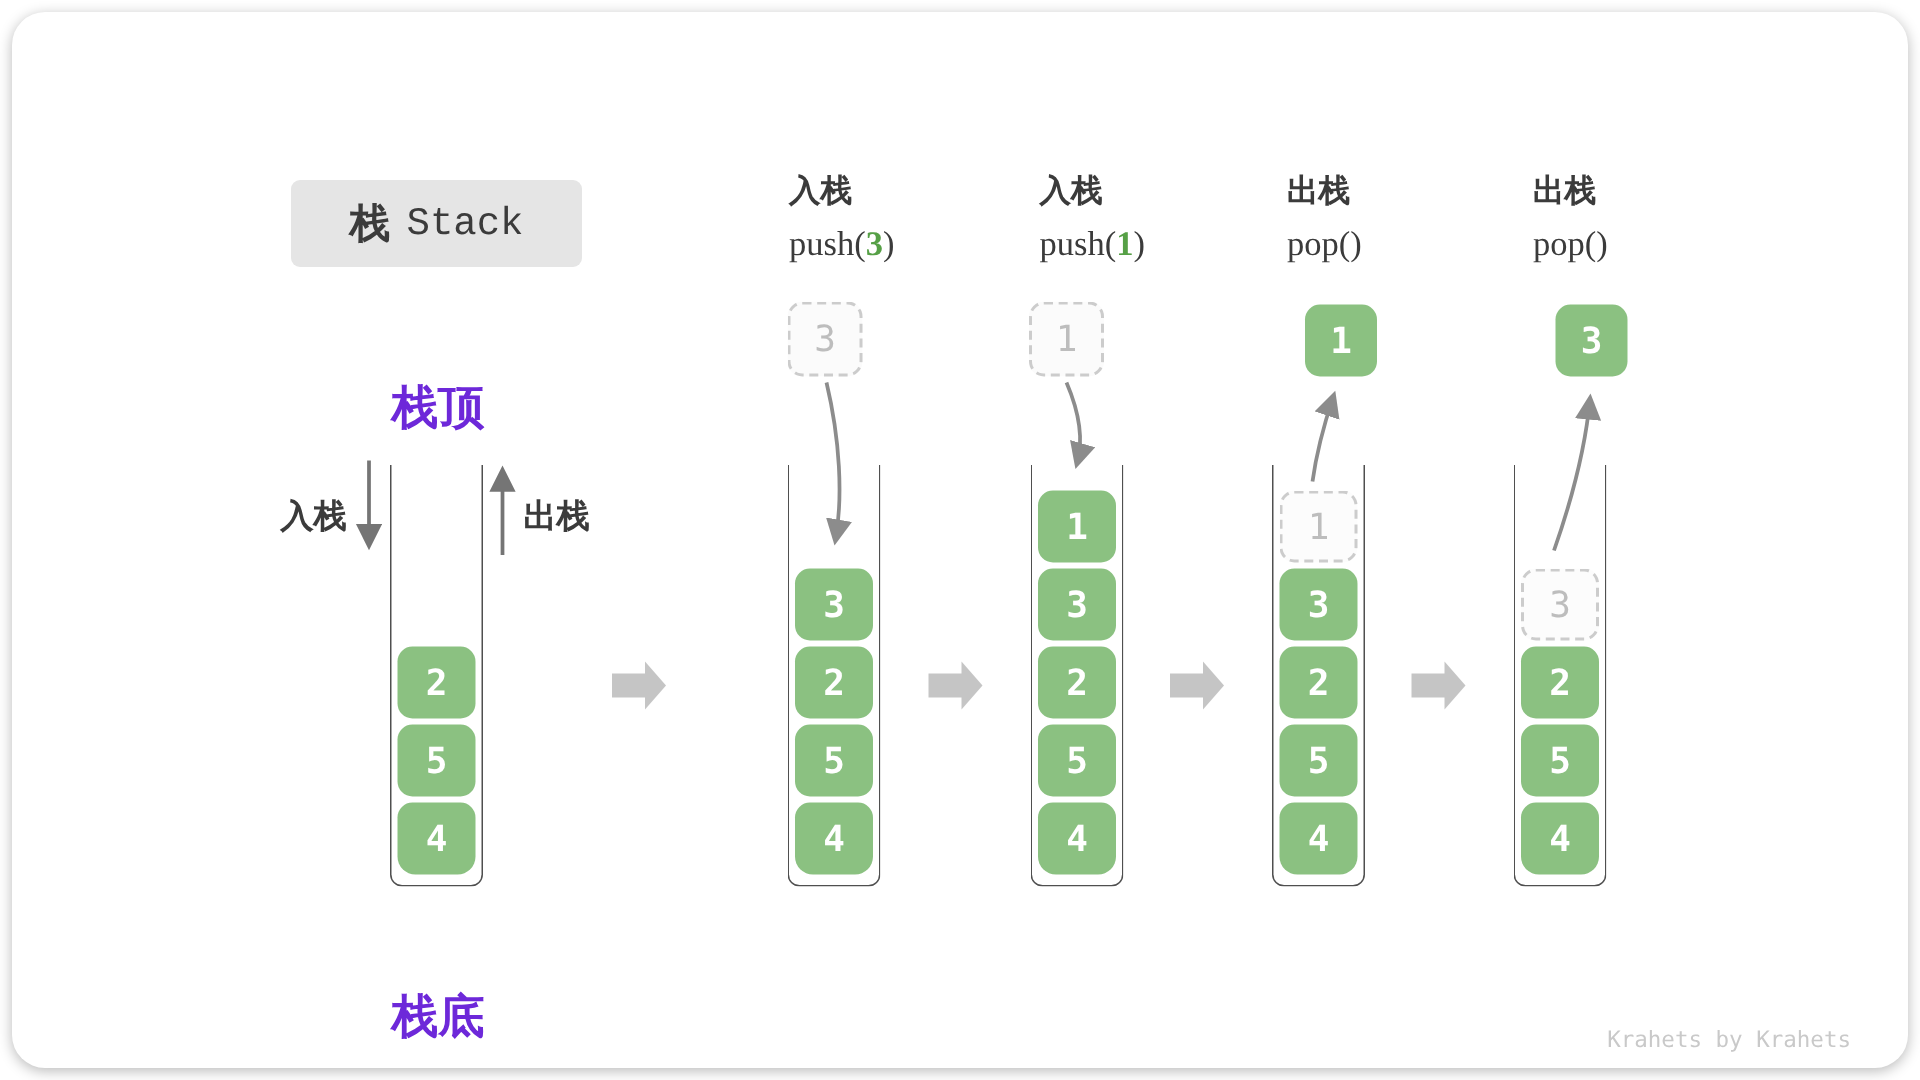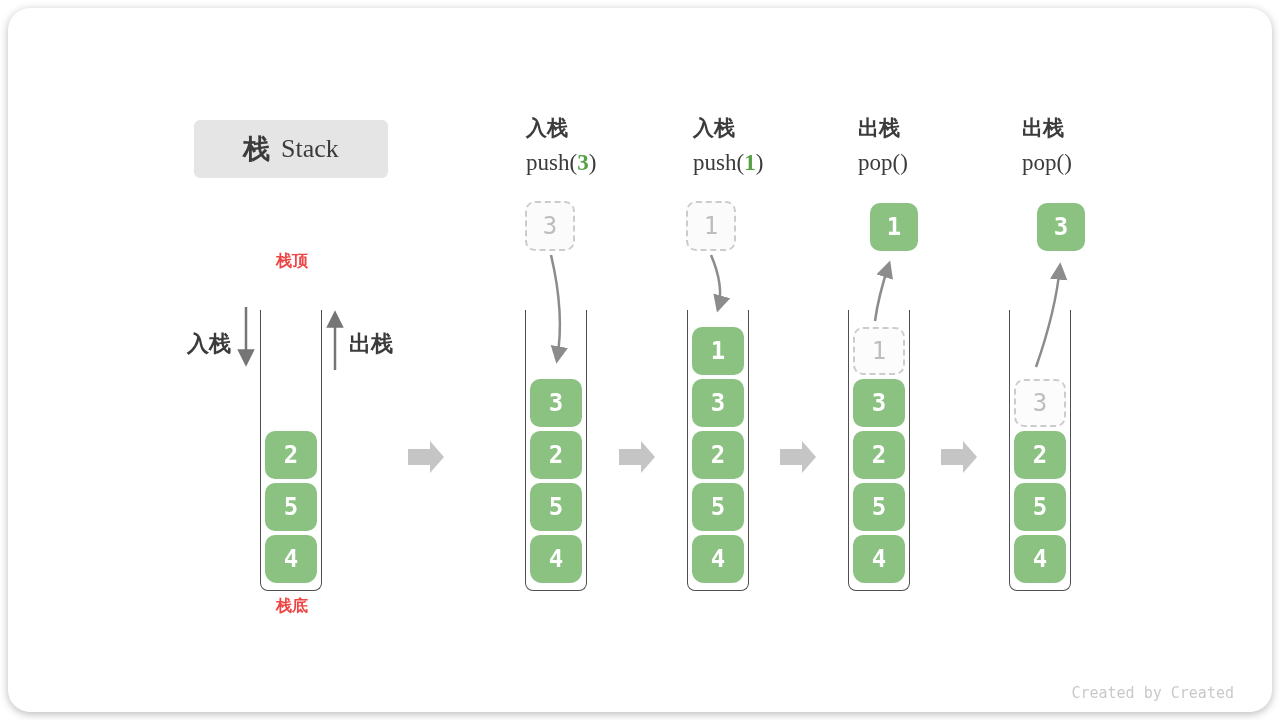--- a/index.html
+++ b/index.html
@@ -6,31 +6,31 @@
   html, body { width: 1280px; height: 720px; background: #ffffff; overflow: hidden;
     font-family: "Liberation Sans", sans-serif; }
   .card { position: absolute; left: 8px; top: 8px; width: 1264px; height: 704px;
     background: #ffffff; border-radius: 22px; box-shadow: 0 2px 9px rgba(0,0,0,0.28); }
 
   
   .title-box { position: absolute; left: 186px; top: 112px; width: 194px; height: 58px;
     background: #e5e5e5; border-radius: 6px; display: flex; align-items: center;
     justify-content: center; gap: 11px; }
   .title-cjk { font-size: 27px; font-weight: bold; color: #3b3b3b; }
-  .title-en { font-family: Liberation Serif, serif; font-size: 26px; color: #3b3b3b; }
+  .title-en { font-family: Liberation Mono, monospace; font-size: 26px; color: #3b3b3b; }
 
   
   .op-header { position: absolute; top: 106px; }
   .op-cjk { font-size: 21px; font-weight: bold; color: #3b3b3b; line-height: 27px; }
   .op-code { margin-top: 7px; font-family: Liberation Serif, serif; font-size: 23px;
     color: #3b3b3b; line-height: 30px; }
   .green-text { color: #56a046; font-weight: bold; }
 
   
-  .side-label { position: absolute; font-size: 16px; font-weight: bold; color: #ef4444;
+  .side-label { position: absolute; font-size: 31px; font-weight: bold; color: #6d28d9;
     width: 110px; text-align: center; }
   .flow-label { position: absolute; font-size: 22px; font-weight: bold; color: #3b3b3b; }
 
   
   .vessel { position: absolute; top: 302px; width: 62px; height: 281px;
     border-left: 1.5px solid #4f4f4f; border-right: 1.5px solid #4f4f4f;
     border-bottom: 1.5px solid #4f4f4f; border-radius: 0 0 8px 8px; background: #ffffff; }
 
   
   .cell { position: absolute; width: 52px; height: 48px; border-radius: 10px;
@@ -77,21 +77,21 @@
   <div class="op-header" style="left:850px">
     <div class="op-cjk">出栈</div>
     <div class="op-code"><span>pop(</span><span class="green-text"></span><span>)</span></div>
   </div>
   <div class="op-header" style="left:1014px">
     <div class="op-cjk">出栈</div>
     <div class="op-code"><span>pop(</span><span class="green-text"></span><span>)</span></div>
   </div>
 
   <div class="side-label" style="left:229px; top:243px">栈顶</div>
-  <div class="side-label" style="left:229px; top:588px">栈底</div>
+  <div class="side-label" style="left:229px; top:649px">栈底</div>
   <div class="flow-label" style="left:179px; top:321px">入栈</div>
   <div class="flow-label" style="left:341px; top:321px">出栈</div>
 
   <div class="vessel" style="left:252px"></div>
   <div class="vessel" style="left:517px"></div>
   <div class="vessel" style="left:679px"></div>
   <div class="vessel" style="left:840px"></div>
   <div class="vessel" style="left:1001px"></div>
 
   <div class="cell" style="left:257px; top:423px">2</div>
@@ -142,15 +142,15 @@
 
     <path d="M 867,313 C 870,291 876,271 881,256" stroke="#8c8c8c" stroke-width="2.5" fill="none" marker-end="url(#ah)"></path>
     <path d="M 1028,359 C 1041,322 1049,290 1052,258" stroke="#8c8c8c" stroke-width="2.5" fill="none" marker-end="url(#ah)"></path>
 
     <polygon points="400,441 422,441 422,433 436,449 422,465 422,457 400,457" fill="#c5c5c5"></polygon>
     <polygon points="611,441 633,441 633,433 647,449 633,465 633,457 611,457" fill="#c5c5c5"></polygon>
     <polygon points="772,441 794,441 794,433 808,449 794,465 794,457 772,457" fill="#c5c5c5"></polygon>
     <polygon points="933,441 955,441 955,433 969,449 955,465 955,457 933,457" fill="#c5c5c5"></polygon>
   </svg>
 
-  <div class="watermark">Created by Created</div>
+  <div class="watermark">Krahets by Krahets</div>
 
 </div>
 
 </body></html>

